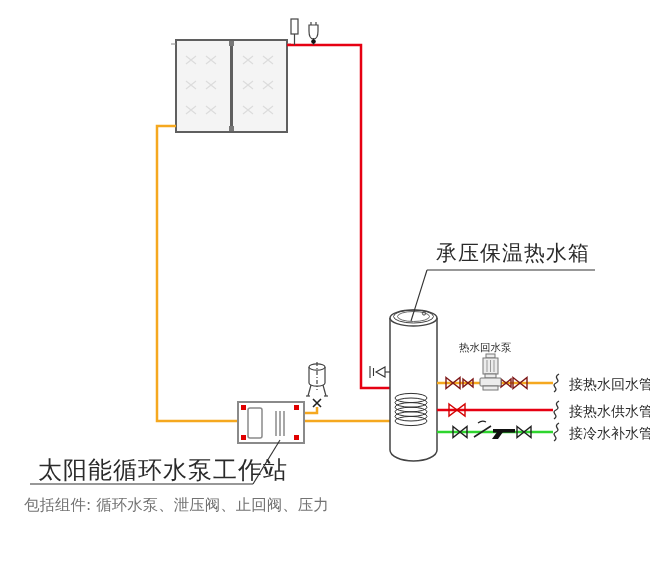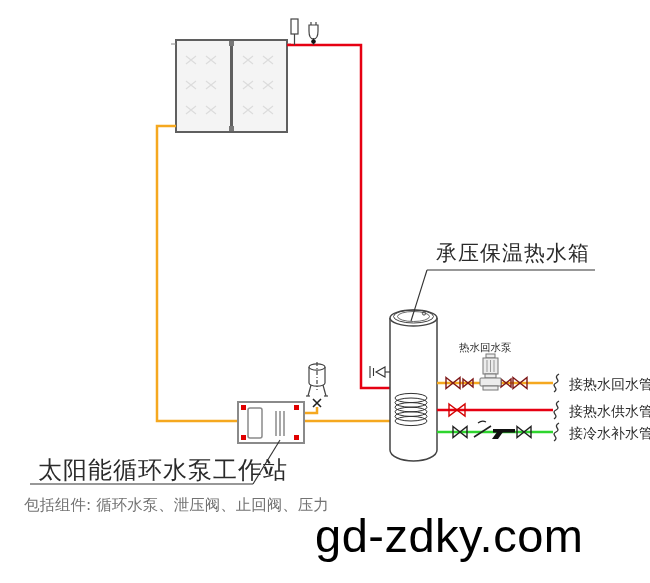--- a/index.html
+++ b/index.html
@@ -176,15 +176,14 @@
   </g>
 </svg>
 
 <div class="lbl lbl-tank">承压保温热水箱</div>
 <div class="lbl lbl-pump">热水回水泵</div>
 <div class="lbl lbl-pipe lbl-pipe1">接热水回水管</div>
 <div class="lbl lbl-pipe lbl-pipe2">接热水供水管</div>
 <div class="lbl lbl-pipe lbl-pipe3">接冷水补水管</div>
 <div class="lbl lbl-station">太阳能循环水泵工作站</div>
 <div class="lbl lbl-comp lbl-comp1">包括组件: 循环水泵、泄压阀、止回阀、压力</div>
-<div class="lbl lbl-watermark">gd-zdky.com</div>
 
 </div>
 
 </body></html>

